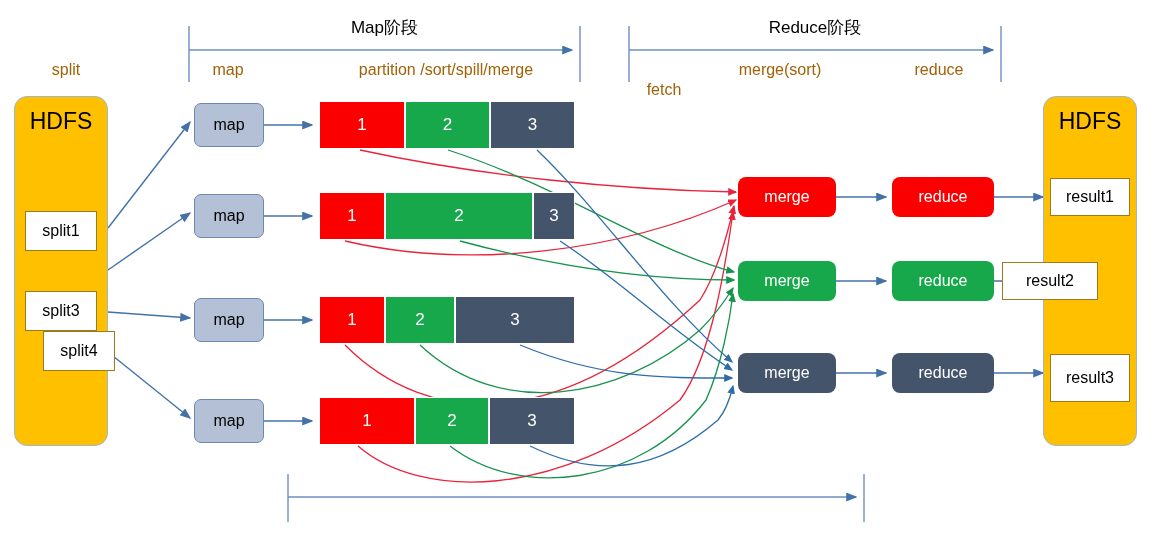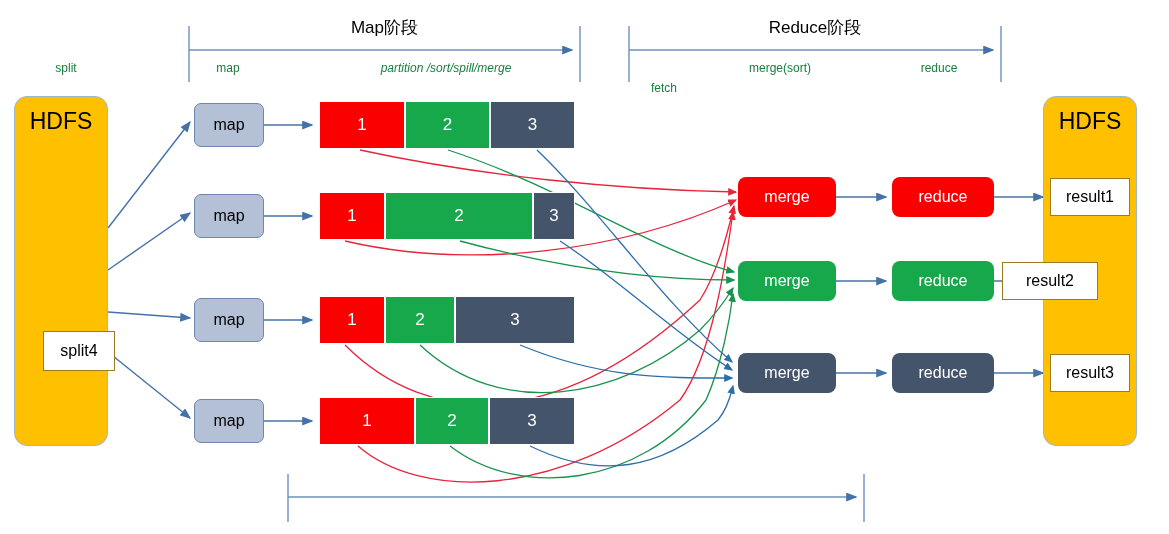--- a/index.html
+++ b/index.html
@@ -29,22 +29,22 @@
   .phase-title {
     position: absolute;
     text-align: center;
     font-size: 17px;
     color: #000000;
     white-space: nowrap;
   }
   .stage-label {
     position: absolute;
     text-align: center;
-    font-size: 12px;
-    color: #15803d;
+    font-size: 16px;
+    color: #a16207;
     white-space: nowrap;
   }
 
   
   .hdfs {
     position: absolute;
     background: #FFC000;
     border: 1px solid #9DB7D0;
     border-radius: 13px;
     box-sizing: border-box;
@@ -197,28 +197,30 @@
     </g>
   </svg>
 
   <div class="layer-nodes">
 
     <div class="phase-title" style="left:189px; top:16px; width:391px;">Map阶段</div>
     <div class="phase-title" style="left:629px; top:16px; width:372px;">Reduce阶段</div>
 
     <div class="stage-label" style="left:16px; top:61px; width:100px;">split</div>
     <div class="stage-label" style="left:180px; top:61px; width:96px;">map</div>
-    <div class="stage-label" style="left:312px; top:61px; width:268px;font-style:italic;">partition /sort/spill/merge</div>
+    <div class="stage-label" style="left:312px; top:61px; width:268px;">partition /sort/spill/merge</div>
     <div class="stage-label" style="left:632px; top:61px; width:64px;margin-top:20px;">fetch</div>
     <div class="stage-label" style="left:716px; top:61px; width:128px;">merge(sort)</div>
     <div class="stage-label" style="left:888px; top:61px; width:102px;">reduce</div>
 
     <div class="hdfs" style="left:14px; top:96px; width:94px; height:350px;">
       <div class="hdfs-title" style="top:11px;">HDFS</div>
     </div>
+    <div class="cell" style="left:25px; top:211px; width:72px; height:40px;">split1</div>
+    <div class="cell" style="left:25px; top:291px; width:72px; height:40px;">split3</div>
     <div class="cell" style="left:43px; top:331px; width:72px; height:40px;">split4</div>
 
     <div class="mapbox" style="left:194px; top:103px; width:70px; height:44px;">map</div>
     <div class="mapbox" style="left:194px; top:194px; width:70px; height:44px;">map</div>
     <div class="mapbox" style="left:194px; top:298px; width:70px; height:44px;">map</div>
     <div class="mapbox" style="left:194px; top:399px; width:70px; height:44px;">map</div>
 
     <div class="bar" style="left:319px; top:101px; width:262px; height:48px;">
       <div class="seg" style="left:0px; width:86px; background:#FA0000;">1</div>
       <div class="seg" style="left:86px; width:85px; background:#17A84C;">2</div>
@@ -249,16 +251,16 @@
 
     <div class="pill" style="left:892px; top:177px; width:102px; height:40px; background:#FA0000;">reduce</div>
     <div class="pill" style="left:892px; top:261px; width:102px; height:40px; background:#17A84C;">reduce</div>
     <div class="pill" style="left:892px; top:353px; width:102px; height:40px; background:#44546A;">reduce</div>
 
     <div class="hdfs" style="left:1043px; top:96px; width:94px; height:350px;">
       <div class="hdfs-title" style="top:11px;">HDFS</div>
     </div>
     <div class="cell" style="left:1050px; top:178px; width:80px; height:38px;">result1</div>
     <div class="cell" style="left:1002px; top:262px; width:96px; height:38px;">result2</div>
-    <div class="cell" style="left:1050px; top:354px; width:80px; height:38px;">result3</div>
+    <div class="cell" style="left:1050px; top:354px; width:80px; height:48px;">result3</div>
 
   </div>
 </div>
 
 </body></html>

